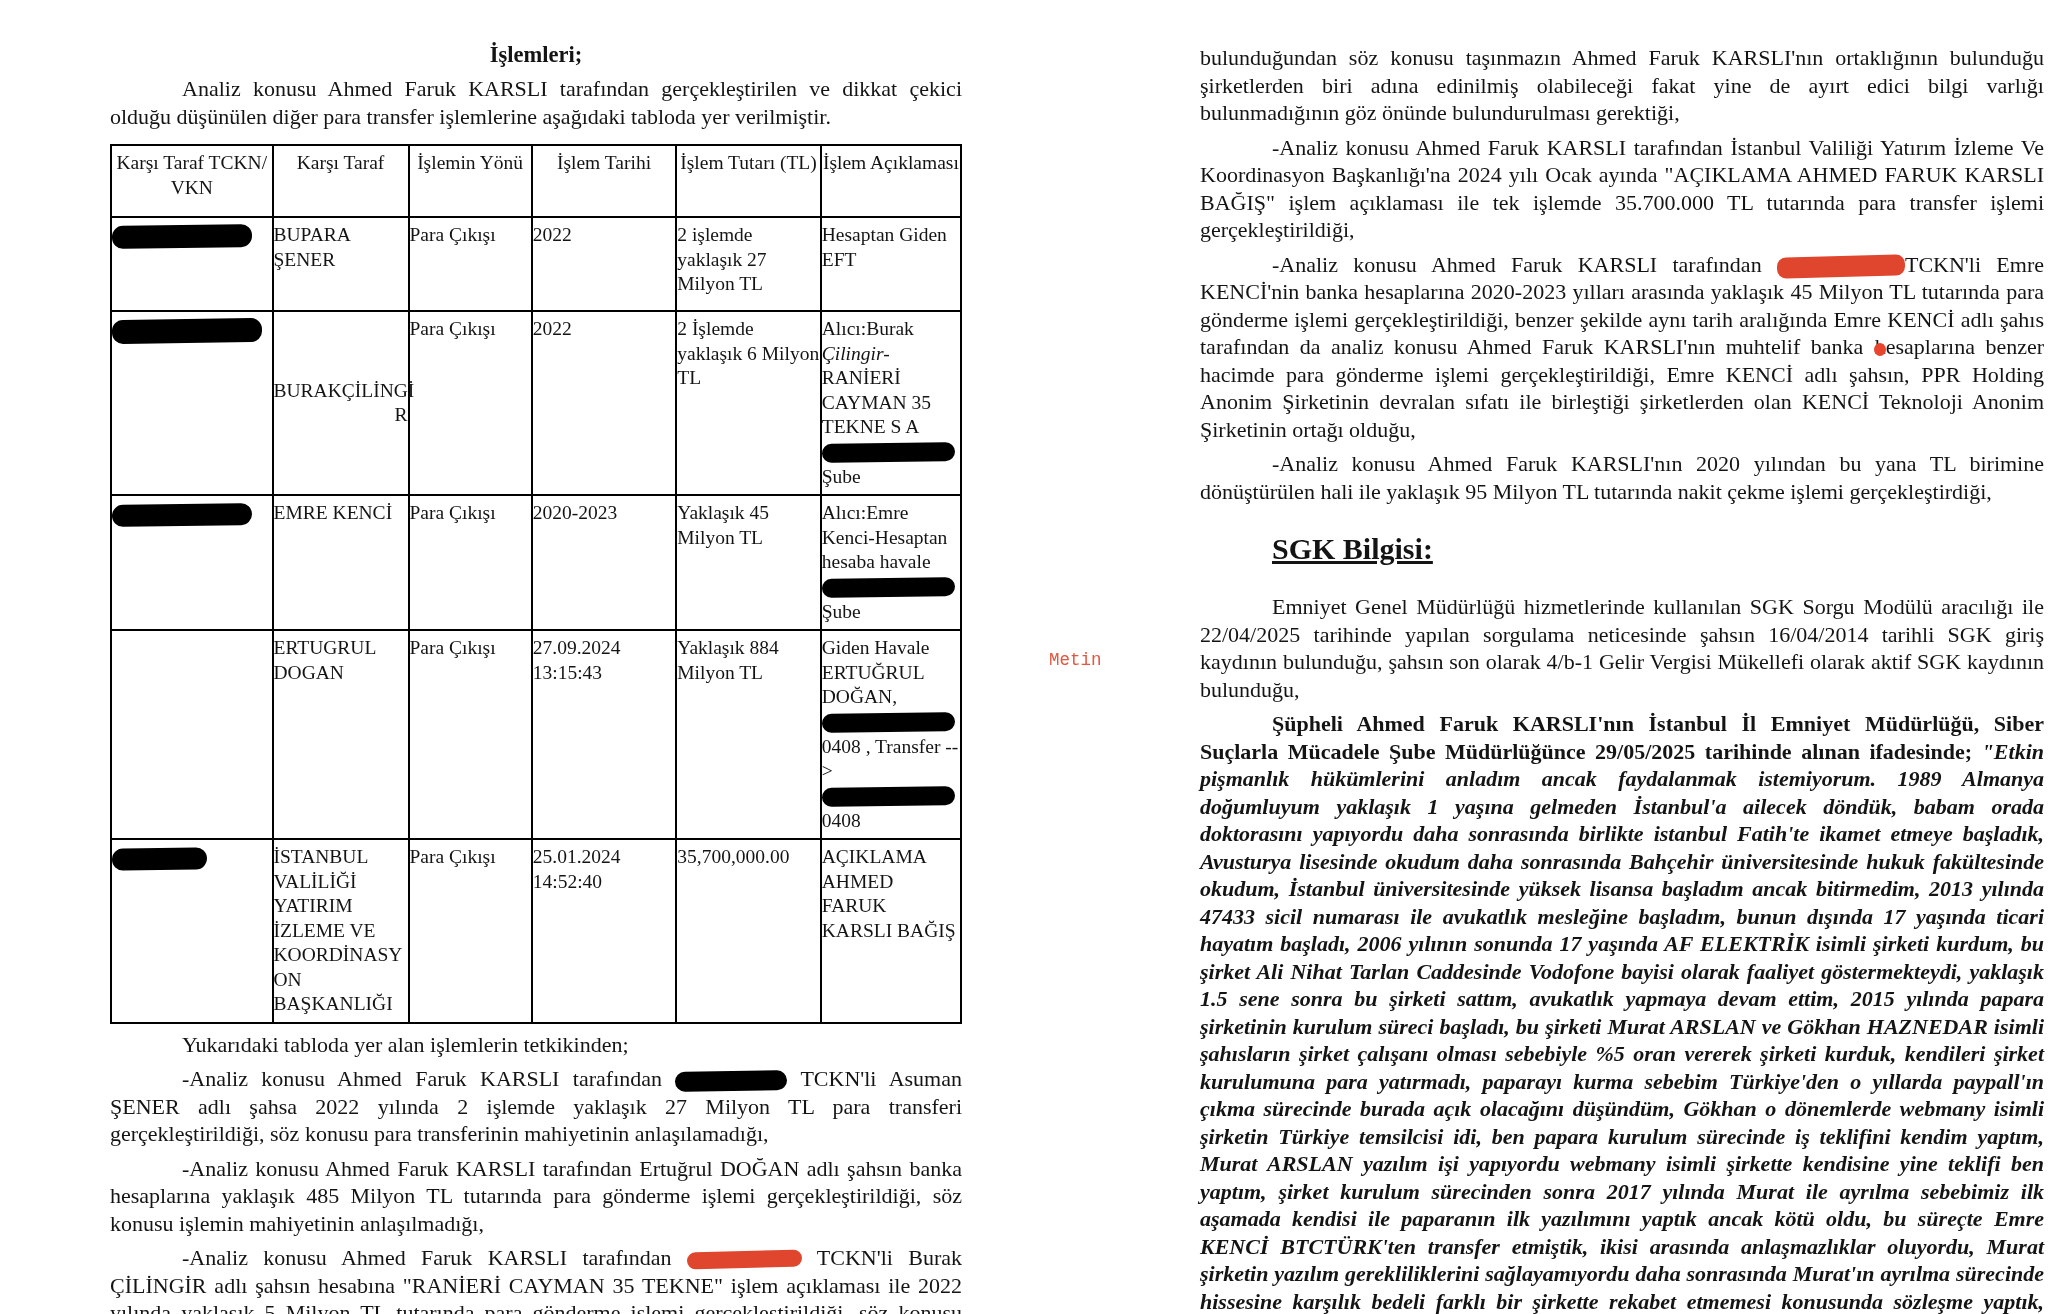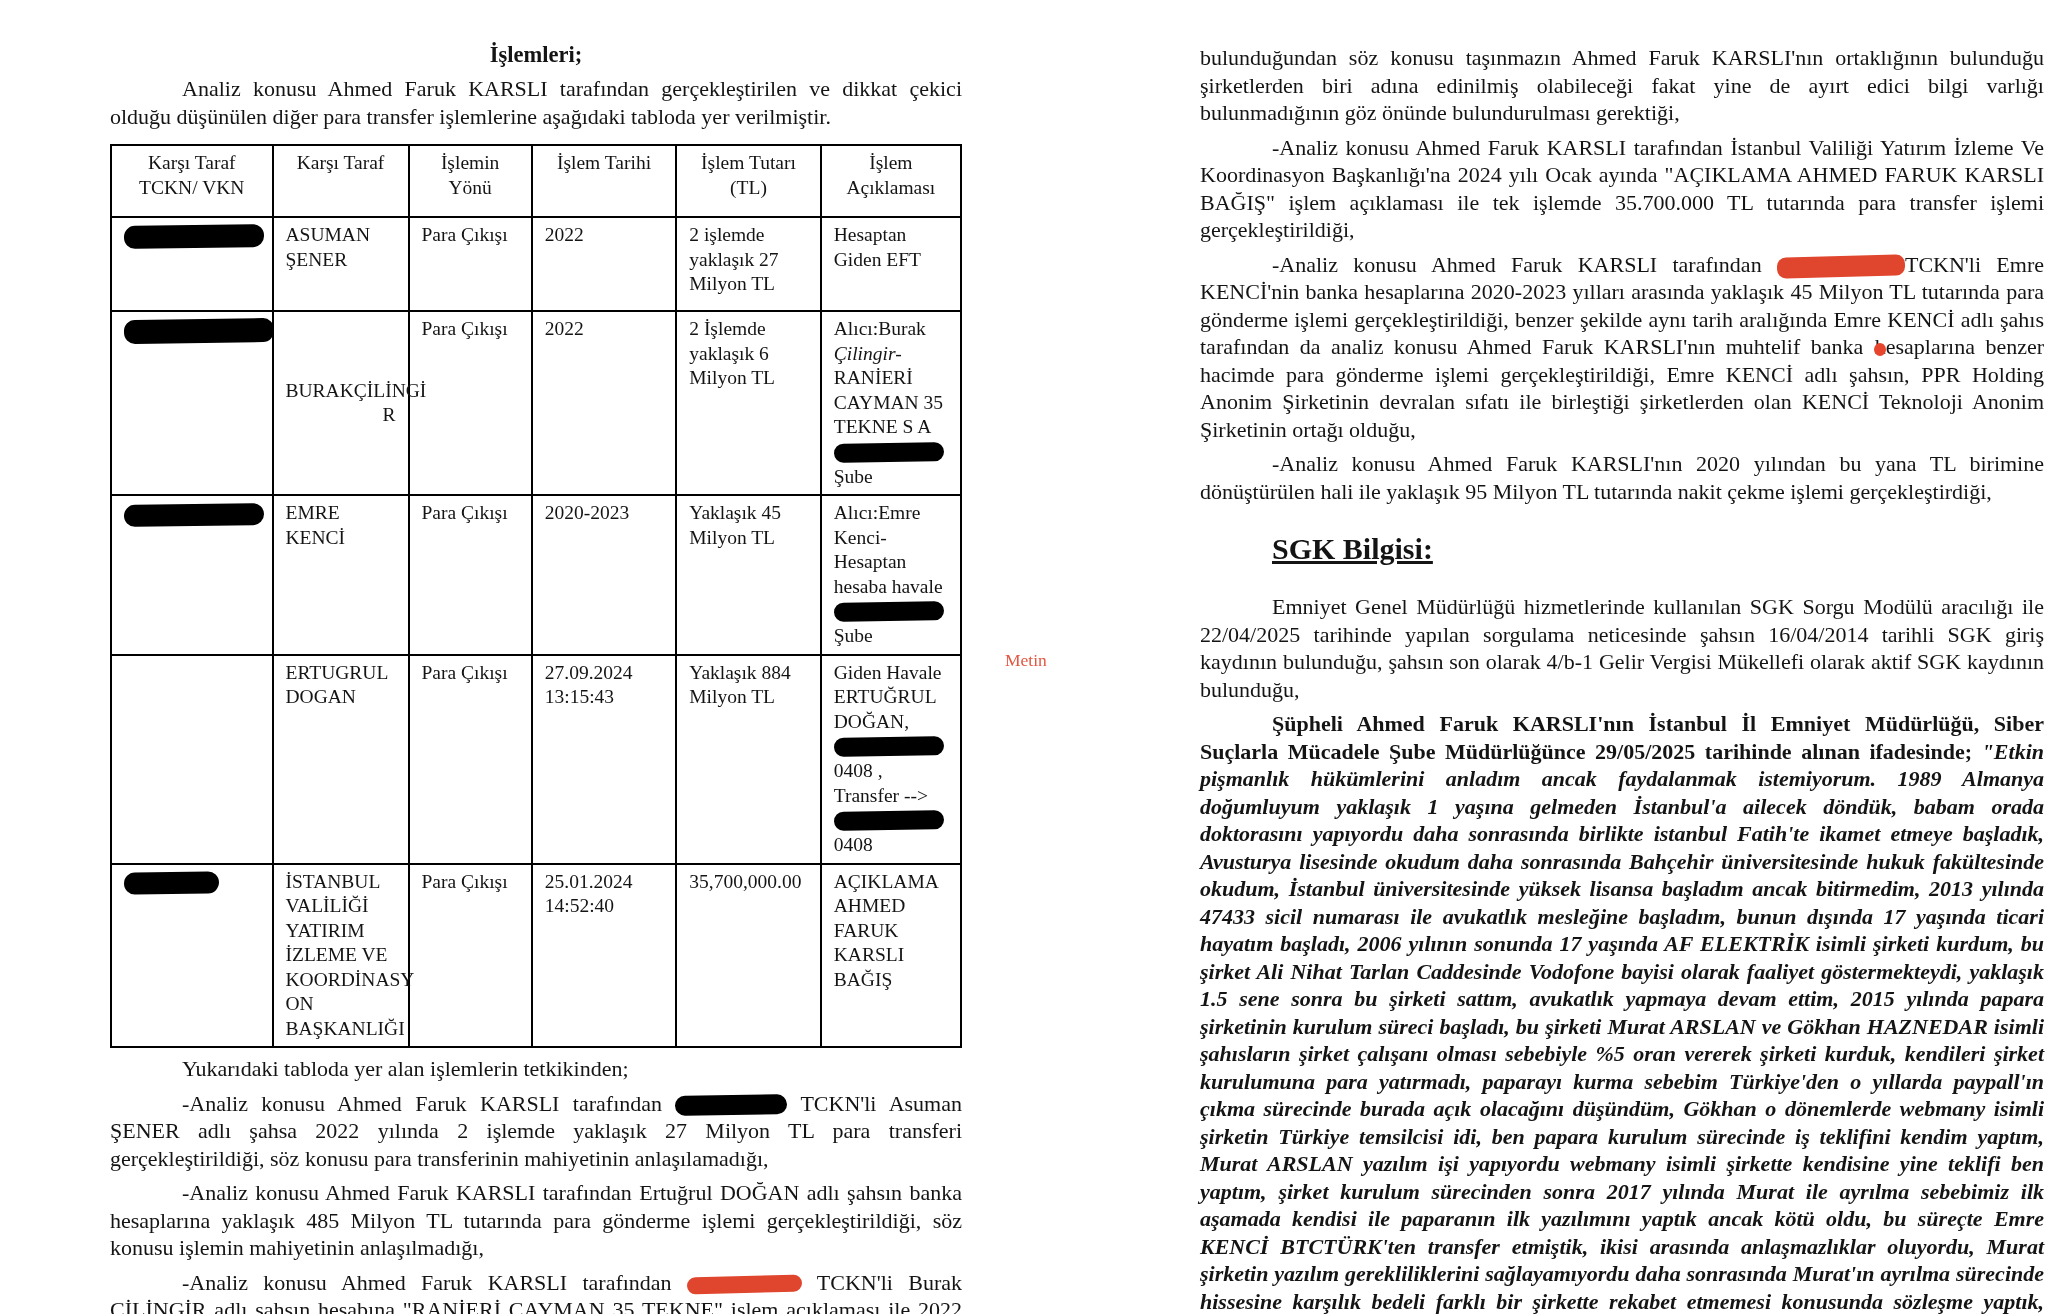--- a/index.html
+++ b/index.html
@@ -8,37 +8,37 @@
   .col{position:absolute;}
   #col-left{left:110px;top:42px;width:852px;}
   #col-right{left:1200px;top:44px;width:844px;}
   p{margin:0;text-align:justify;font-size:22px;line-height:27.5px;}
   p.ind{text-indent:72px;margin-top:7px;}
   .doc-h1{font-weight:bold;font-size:22.5px;margin:0 0 5px 0;text-align:center;}
   .doc-h2{font-weight:bold;font-size:30px;margin:27px 0 27px 72px;text-decoration:underline;text-align:left;}
   .lead-bold{font-weight:bold;}
   .quote-italic{font-style:italic;font-weight:bold;}
   table{border-collapse:collapse;table-layout:fixed;width:100%;margin-top:14px;}
-  th,td{border:2px solid #000;padding:5px 12px;vertical-align:top;font-size:19.5px;line-height:24.5px;font-weight:normal;}
+  th,td{border:2px solid #000;padding:5px 0;vertical-align:top;font-size:19.5px;line-height:24.5px;font-weight:normal;}
   th{text-align:center;}
   td{text-align:left;}
   col.c1{width:19%;} col.c2{width:16%;} col.c3{width:14.5%;} col.c4{width:17%;} col.c5{width:17%;} col.c6{width:16.5%;}
   thead tr{height:72px;}
   tbody tr:nth-child(1){height:94px;}
   tbody tr:nth-child(2){height:176px;}
   tbody tr:nth-child(3){height:129px;}
   tbody tr:nth-child(4){height:173px;}
   tbody tr:nth-child(5){height:160px;}
   tbody tr:nth-child(2) td:nth-child(2){vertical-align:middle;text-align:right;}
   .redact{display:inline-block;background:#000;border-radius:11px;height:20px;width:120px;vertical-align:middle;transform:rotate(-0.8deg);}
   .redact.red{background:#e0462e;transform:rotate(-1.6deg);border-radius:9px;}
   .redact.block{display:block;width:96%;margin:3px 0 3px 0;}
   .rdot{display:inline-block;width:12px;height:13px;background:#e8452e;border-radius:50%;
         margin-right:-11px;position:relative;top:2px;z-index:2;}
-  #metin-label{position:absolute;left:1005px;top:650px;font-family:Liberation Serif, serif;
+  #metin-label{position:absolute;left:1049px;top:650px;font-family:Liberation Mono, monospace;
         font-size:17.5px;color:#e25740;}
   .sp-top{margin-top:24px;}
 </style>
 </head>
 <body>
 
 <div id="page">
 
   <div id="col-left" class="col">
     <div class="doc-h1">İşlemleri;</div>
@@ -59,21 +59,21 @@
             <th>Karşı Taraf</th>
             <th>İşlemin Yönü</th>
             <th>İşlem Tarihi</th>
             <th>İşlem Tutarı (TL)</th>
             <th>İşlem Açıklaması</th>
           </tr>
       </thead>
       <tbody id="tbody-rows">
           <tr>
             <td><span class="redact" style="width: 140px; height: 23px;"></span></td>
-            <td>ASUMAN ŞENER</td>
+            <td>BUPARA ŞENER</td>
             <td>Para Çıkışı</td>
             <td>2022</td>
             <td>2 işlemde yaklaşık 27 Milyon TL</td>
             <td>Hesaptan Giden EFT</td>
           </tr>
           <tr>
             <td><span class="redact" style="width: 150px; height: 24px;"></span></td>
             <td>BURAKÇİLİNGİ<br>R</td>
             <td>Para Çıkışı</td>
             <td>2022</td>

